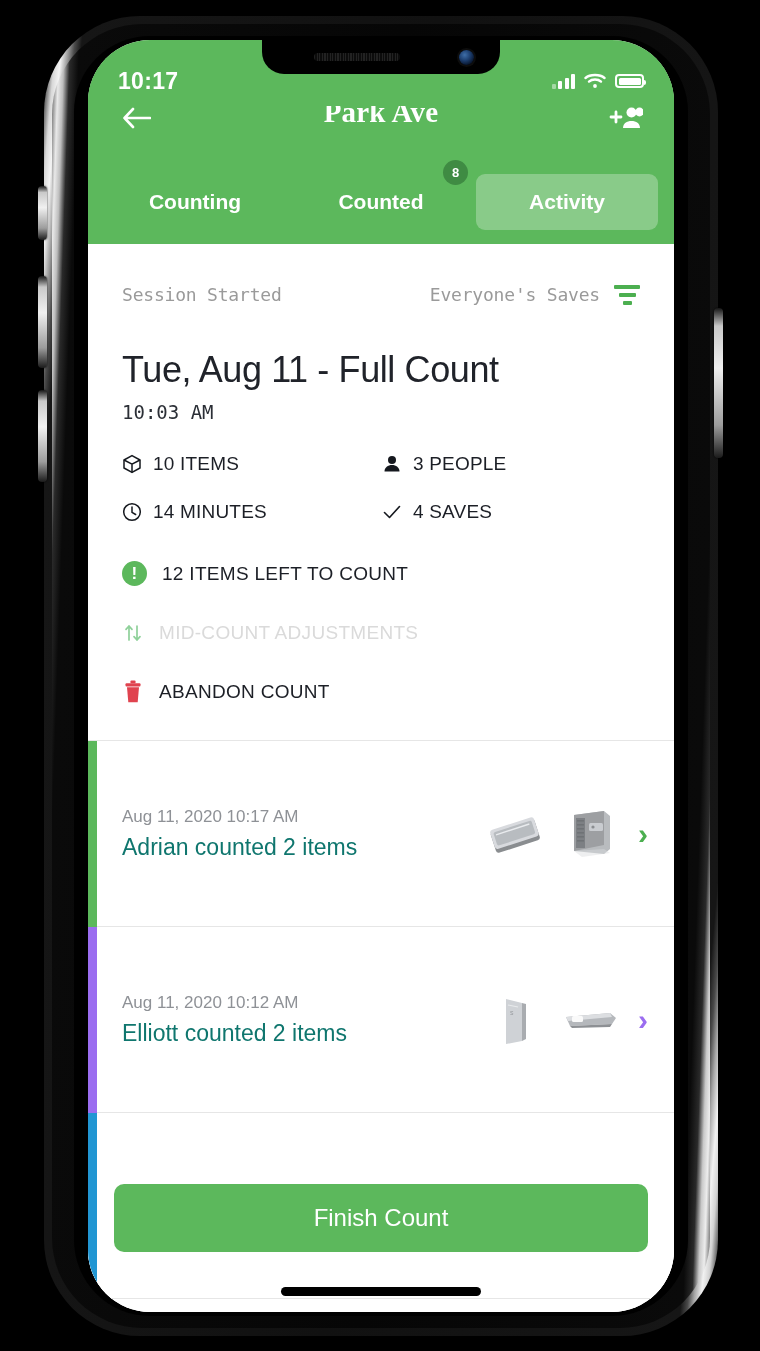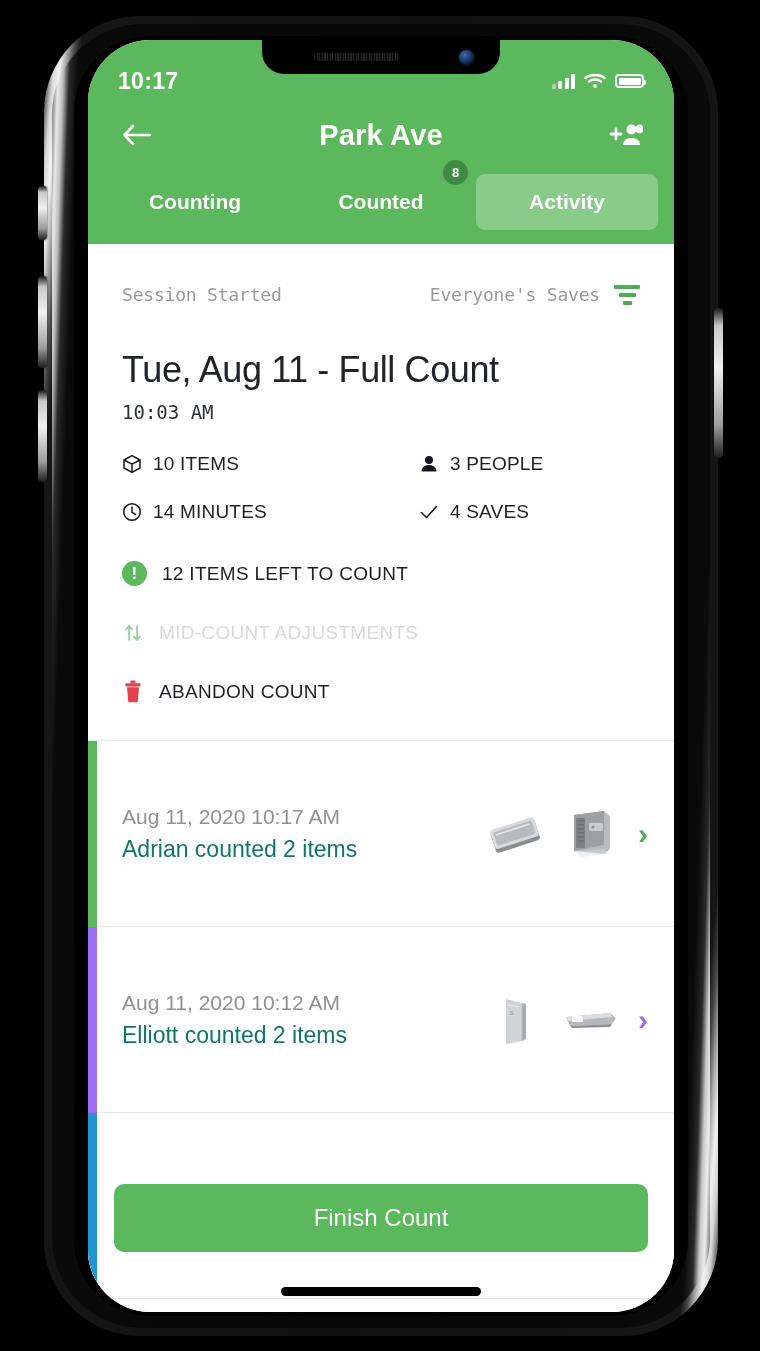--- a/index.html
+++ b/index.html
@@ -106,22 +106,22 @@
     background:#fff; border-radius:0 2px 2px 0;
   }
   .battery span { display:block; height:100%; background:#fff; border-radius:1.5px; }
 
   
   .appbar {
     position: absolute; left: 0; top: 0; width: 100%;
     background: #5CB85C; padding-top: 56px; z-index: 20;
   }
   .appbar-row {
-    height: 78px; display: flex; align-items: center;
-    justify-content: space-between; padding: 0 26px;
+    height: 78px; display: flex; 
+    justify-content: space-between; padding: 0 26px; font-family: Liberation Serif, serif;
   }
   .title { color: #fff; font-size: 29px; font-weight: bold; letter-spacing: .2px; }
   .icon-btn { width: 44px; height: 44px; display: flex; align-items: center; justify-content: center; cursor: pointer; }
 
   
   .tabs { display: flex; align-items: center; padding: 0 16px 14px; gap: 4px; position: relative; }
   .tab {
     flex: 1; text-align: center; color: #fff;
     font-size: 21px; font-weight: bold; padding: 16px 6px;
     border-radius: 9px; cursor: pointer; position: relative;
@@ -157,21 +157,21 @@
   .sess-title {
     padding: 26px 34px 0; font-size: 36px; color: #20232a;
     font-weight: normal; letter-spacing: -.4px;
   }
   .sess-time {
     padding: 10px 34px 0; font-family: "DejaVu Sans Mono", monospace;
     font-size: 19px; color: #2b2f36;
   }
 
   .stats { padding: 30px 34px 0; }
-  .stat-row { display: flex; margin-bottom: 26px; gap: 37px; }
+  .stat-row { display: flex; margin-bottom: 26px; }
   .stat { display: flex; align-items: center; gap: 11px; font-size: 19px; color: #1c1f26; letter-spacing: .2px; }
   .stat:first-child { width: 260px; }
   .stat svg { flex: none; }
 
   .actions { padding: 12px 34px 0; }
   .action {
     display: flex; align-items: center; gap: 15px;
     margin-bottom: 36px; font-size: 19px; letter-spacing: .3px;
     color: #1c1f26; cursor: pointer;
   }
@@ -185,21 +185,21 @@
 
   
   .activity { border-top: 1px solid #e6e6e6; }
   .arow {
     position: relative; display: flex; align-items: center;
     padding: 36px 26px 36px 34px; min-height: 186px;
     border-bottom: 1px solid #e6e6e6; cursor: pointer; background: #fff;
   }
   .accent { position: absolute; left: 0; top: 0; bottom: -1px; width: 9px; }
   .arow-text { flex: 1; }
-  .arow-date { font-size: 21px; color: #8e9196; margin-bottom: 7px; }
+  .arow-date { font-size: 17px; color: #8e9196; margin-bottom: 7px; }
   .arow-main { font-size: 23px; color: #0f766e; }
   .thumbs { display: flex; align-items: center; gap: 14px; margin-right: 16px; }
   .thumb { width: 62px; height: 58px; position: relative; flex: none; }
   .chev { font-size: 30px; font-weight: bold; line-height: 1; }
 
   
   .finish-wrap {
     position: absolute; left: 0; right: 0; bottom: 56px;
     padding: 4px 26px; z-index: 25;
   }

